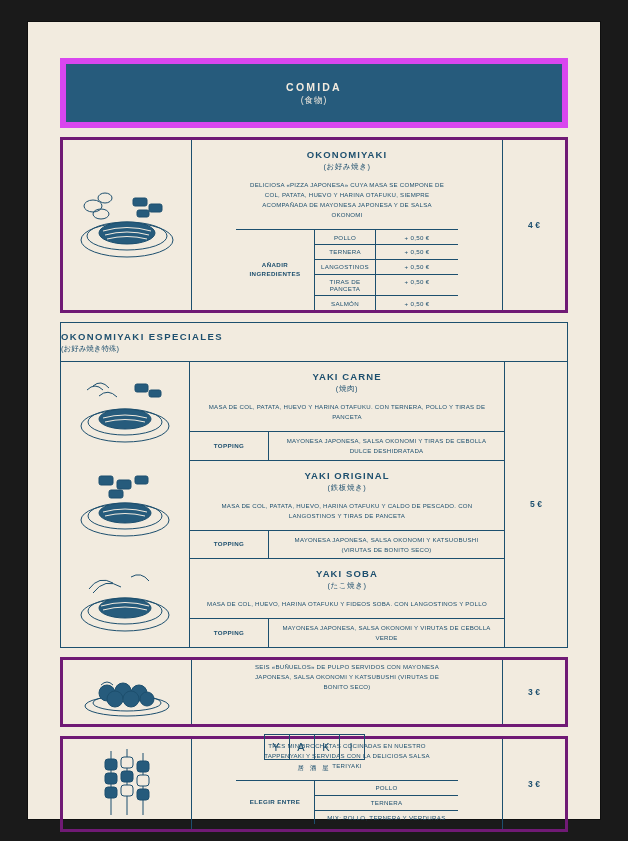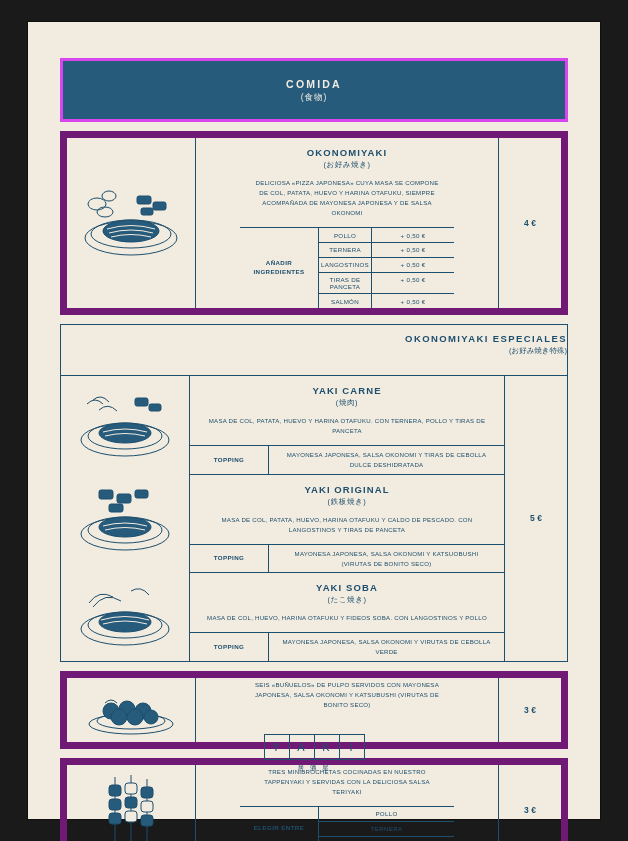--- a/index.html
+++ b/index.html
@@ -21,31 +21,31 @@
     left:32px;top:36px;
     width:508px;
     color:#1d4f6e;
   }
   .ink{color:#1d4f6e;}
 
   
   .banner{
     background:#265b7c;
     color:#f2ebdf;
-    border:3px solid #d946ef;
+    border:6px solid #d946ef;
     text-align:center;
     padding:17px 0 15px;
     letter-spacing:1.4px;
   }
   .banner .t1{font-size:10.5px;font-weight:bold;letter-spacing:2.2px;}
   .banner .t2{font-size:8.5px;margin-top:2px;letter-spacing:1px;}
 
   
   .block{
-    border:7px solid #701a75;
+    border:3px solid #701a75;
     margin-top:9px;
     display:flex;
     background:transparent;
     gap:44px;
   }
   .block + .block{margin-top:9px;}
 
   .col-img{
     width:128px;
     border-right:1px solid #1d4f6e;
@@ -108,22 +108,22 @@
 
   .topping-note{
     flex:1;text-align:center;font-size:6.1px;line-height:1.6;
     padding:4px 10px;letter-spacing:.25px;
   }
 
   
   .section-head{
     border:1px solid #1d4f6e;
     margin-top:9px;
-    text-align:right;
-    padding:8px 0 19px;
+    text-align:left;
+    padding:8px 0 7px;
   }
   .section-head .s1{font-size:9.5px;font-weight:bold;letter-spacing:1.4px;}
   .section-head .s2{font-size:7.5px;margin-top:2px;}
 
   .especiales{
     border:1px solid #1d4f6e;
     border-top:none;
     display:flex;
   }
   .esp-img{

